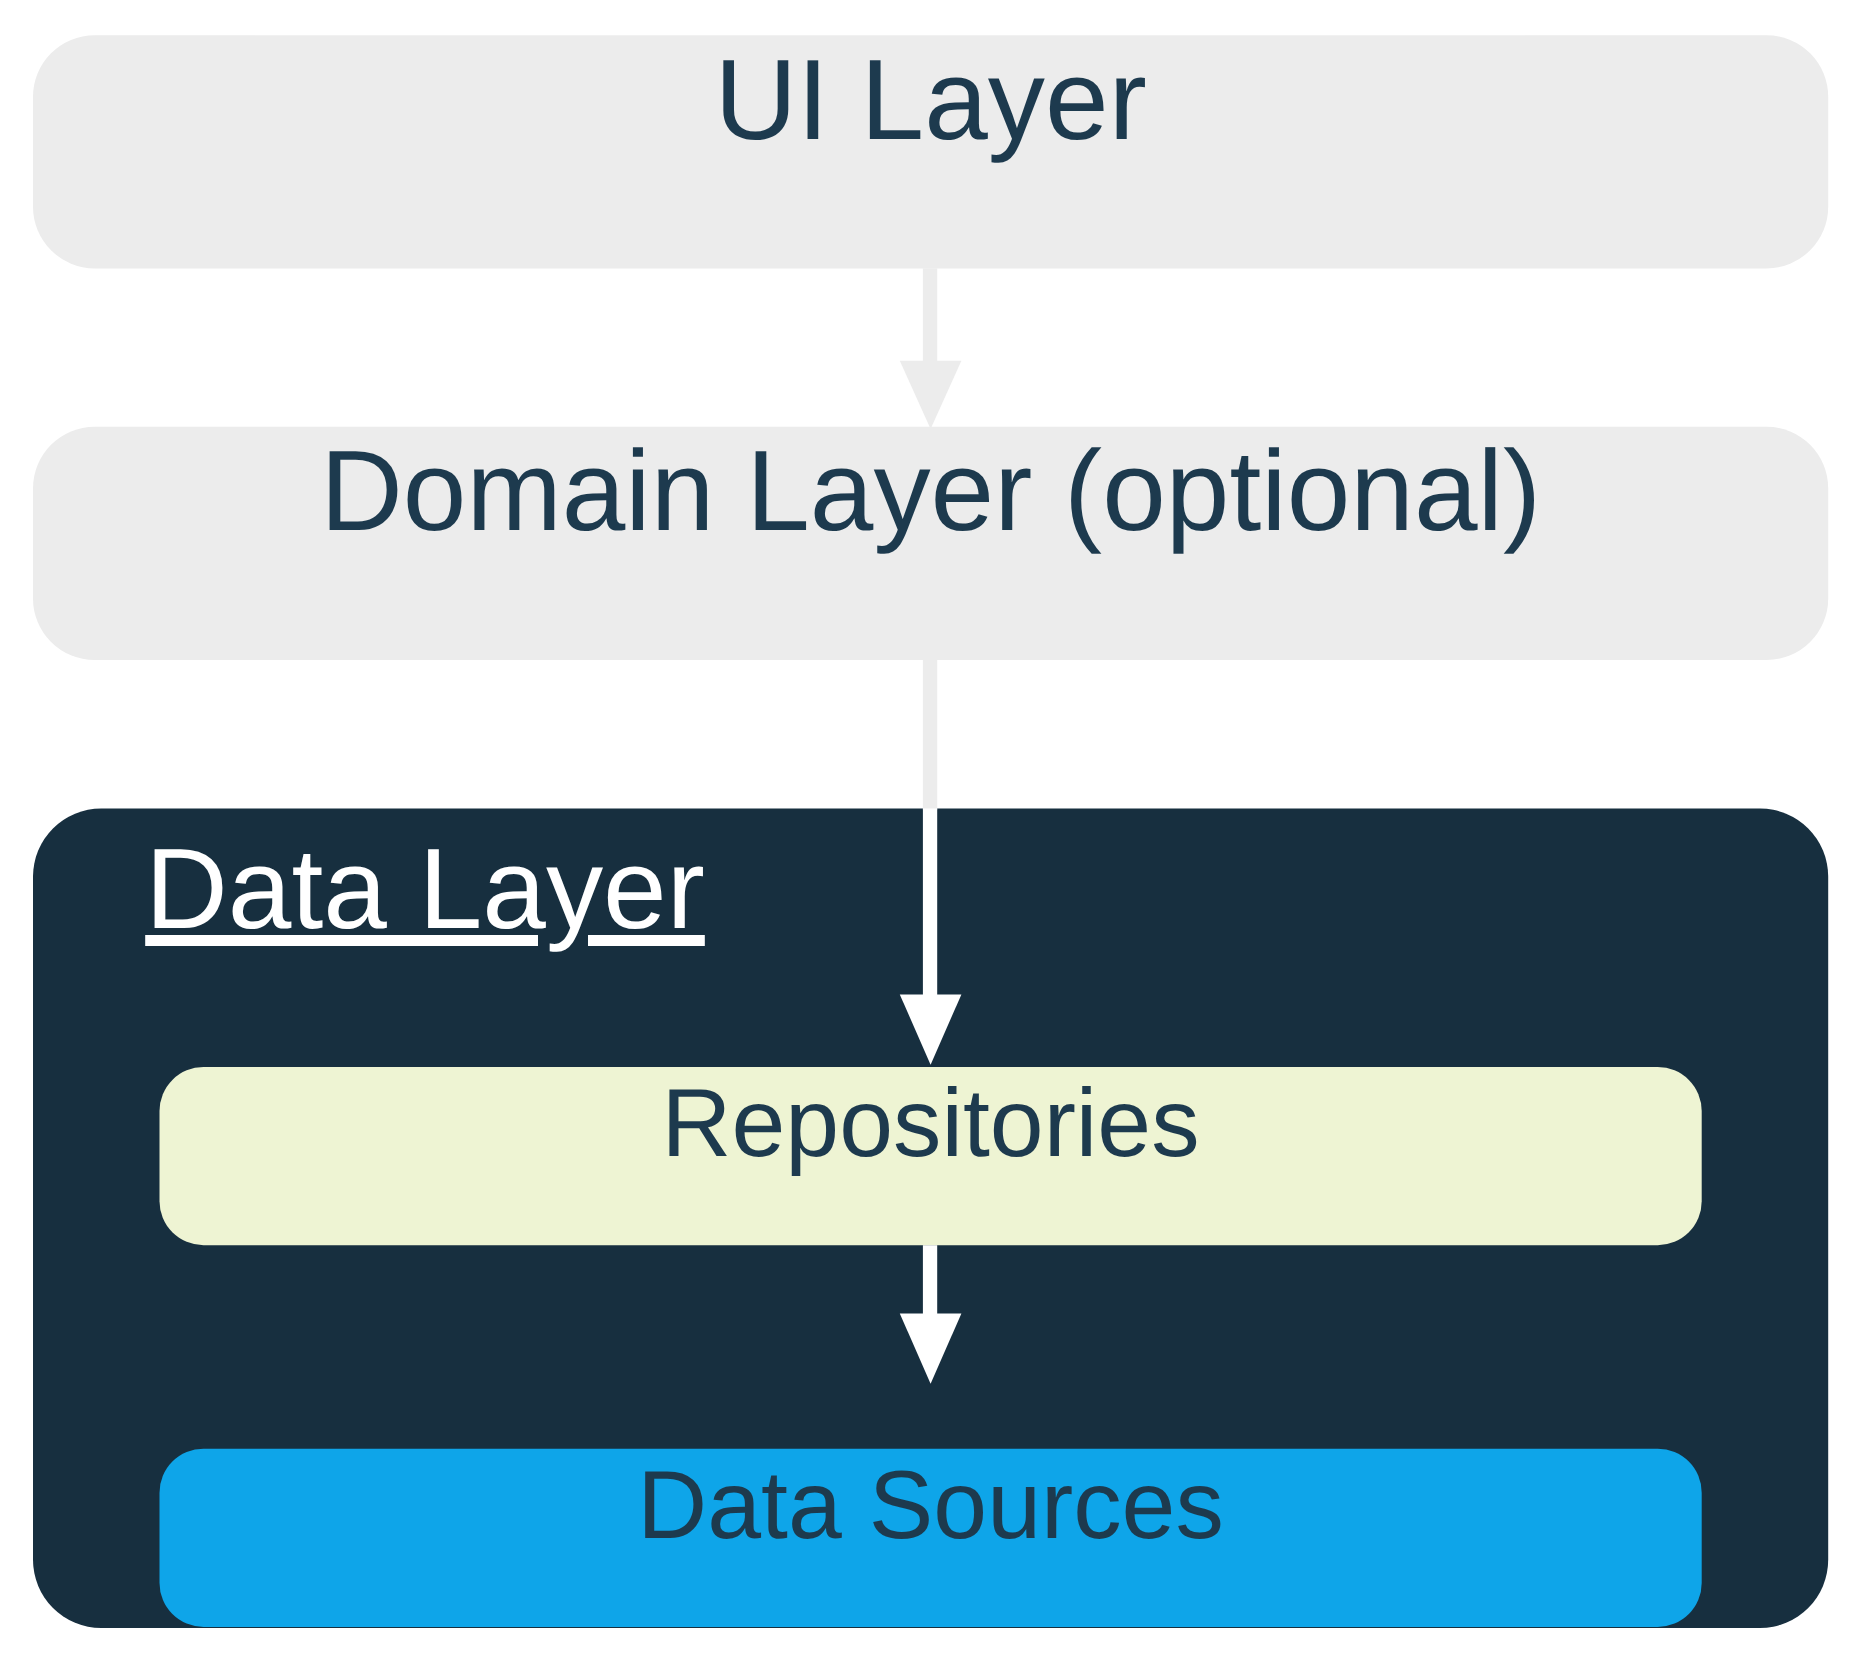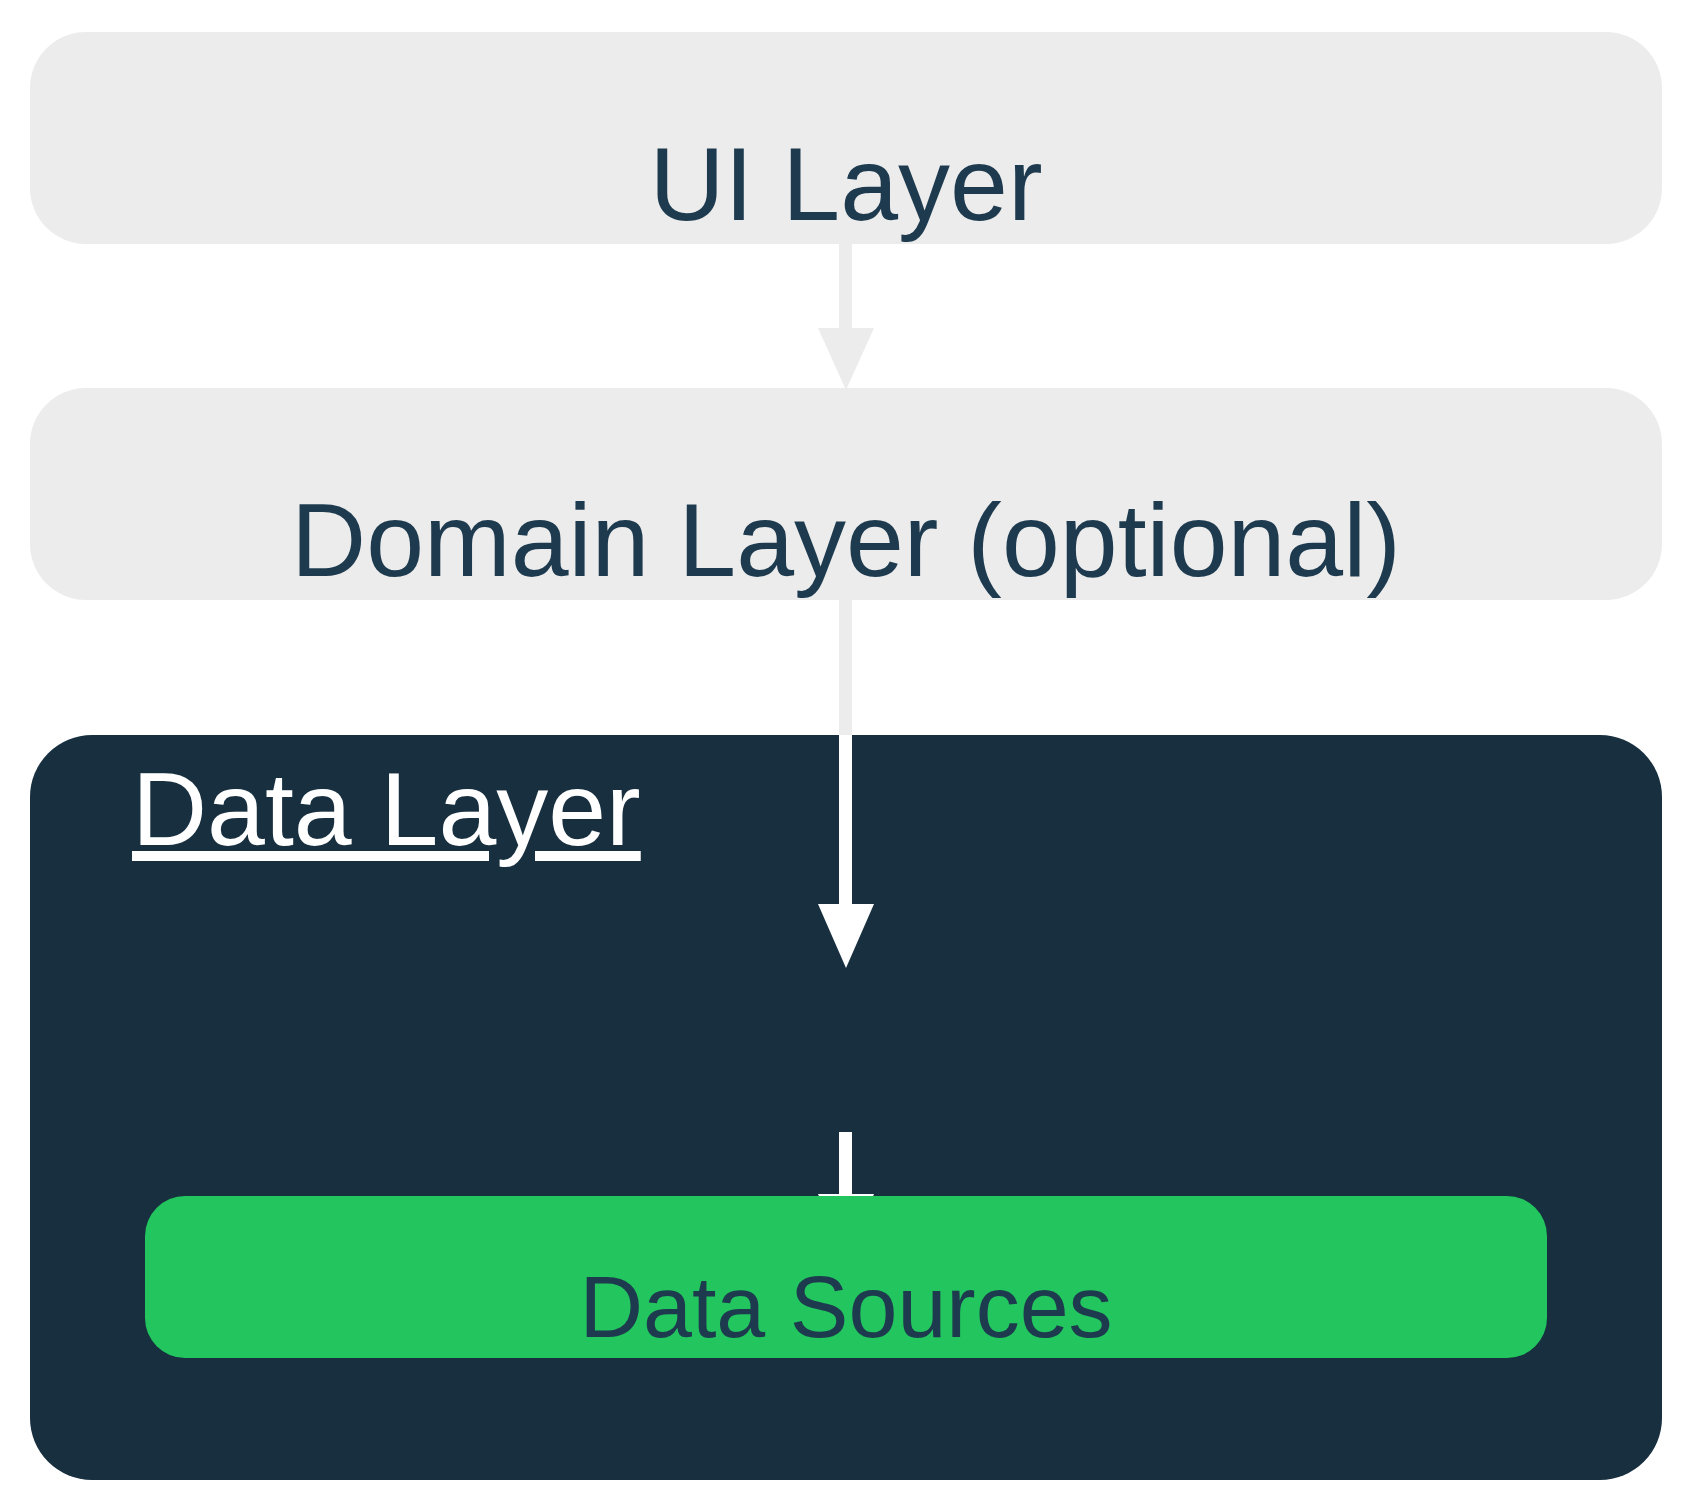--- a/index.html
+++ b/index.html
@@ -11,21 +11,21 @@
   .canvas {
     position: relative;
     width: 1693px;
     height: 1511px;
     background: #ffffff;
     overflow: hidden;
   }
   .box {
     position: absolute;
     display: flex;
-    align-items: flex-end;
+    align-items: flex-start;
     justify-content: center;
     box-sizing: border-box;
   }
   .layer-gray {
     left: 30px;
     width: 1632px;
     height: 212px;
     background: #ececec;
     border-radius: 56px;
   }
@@ -58,21 +58,21 @@
     white-space: nowrap;
     text-decoration: underline;
   }
   .inner-box {
     left: 145px;
     width: 1402px;
     height: 162px;
     border-radius: 40px;
   }
   .repositories { top: 970px; background: #eef4d3; }
-  .data-sources { top: 1196px; background: #22c55e; }
+  .data-sources { top: 1317px; background: #0ea5e9; }
   .inner-box .inner-label {
     color: #1d3a4e;
     font-size: 88px;
     font-weight: 500;
     white-space: nowrap;
   }
   
   .arrow-line {
     position: absolute;
     left: 839px;
@@ -118,20 +118,23 @@
     <span class="layer-label">Domain Layer (optional)</span>
   </div>
 
   <div class="data-layer"></div>
   <div class="data-layer-label">Data Layer</div>
 
   <div class="arrow-line gray-fill a2-line-gray"></div>
   <div class="arrow-line white-fill a2-line-white"></div>
   <div class="arrow-head head-white a2-head"></div>
 
+  <div class="box inner-box repositories">
+    <span class="inner-label">Repositories</span>
+  </div>
 
   <div class="arrow-line white-fill a3-line"></div>
   <div class="arrow-head head-white a3-head"></div>
 
   <div class="box inner-box data-sources">
     <span class="inner-label">Data Sources</span>
   </div>
 
 </div>
 

